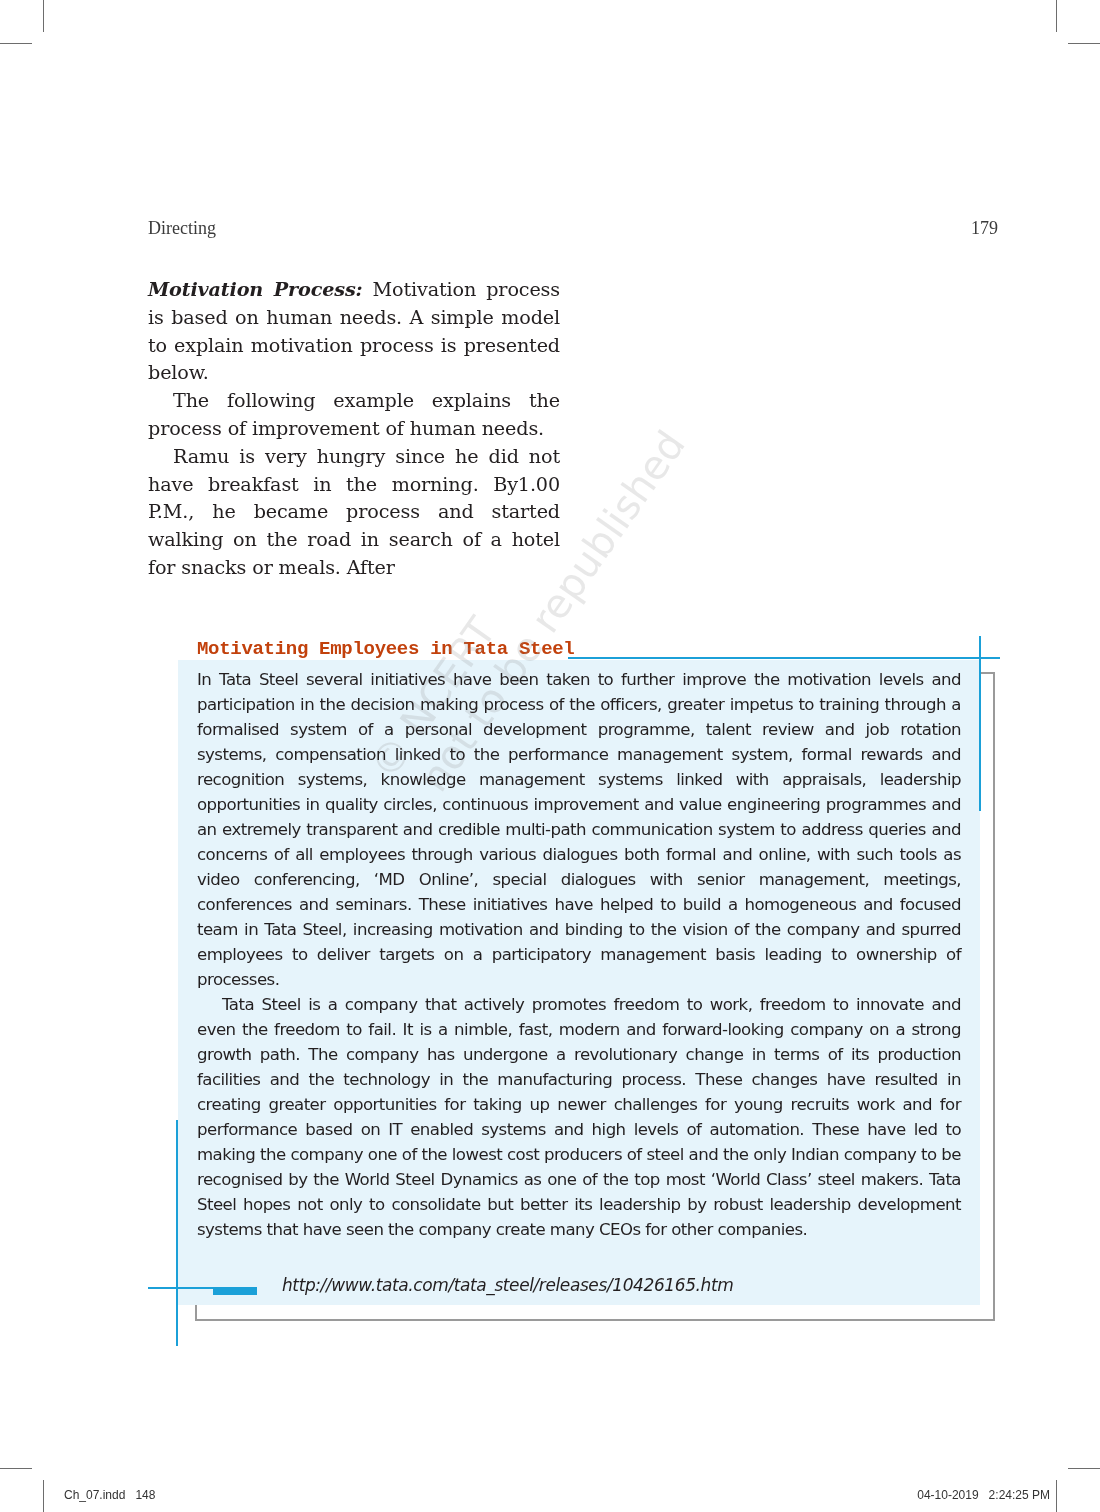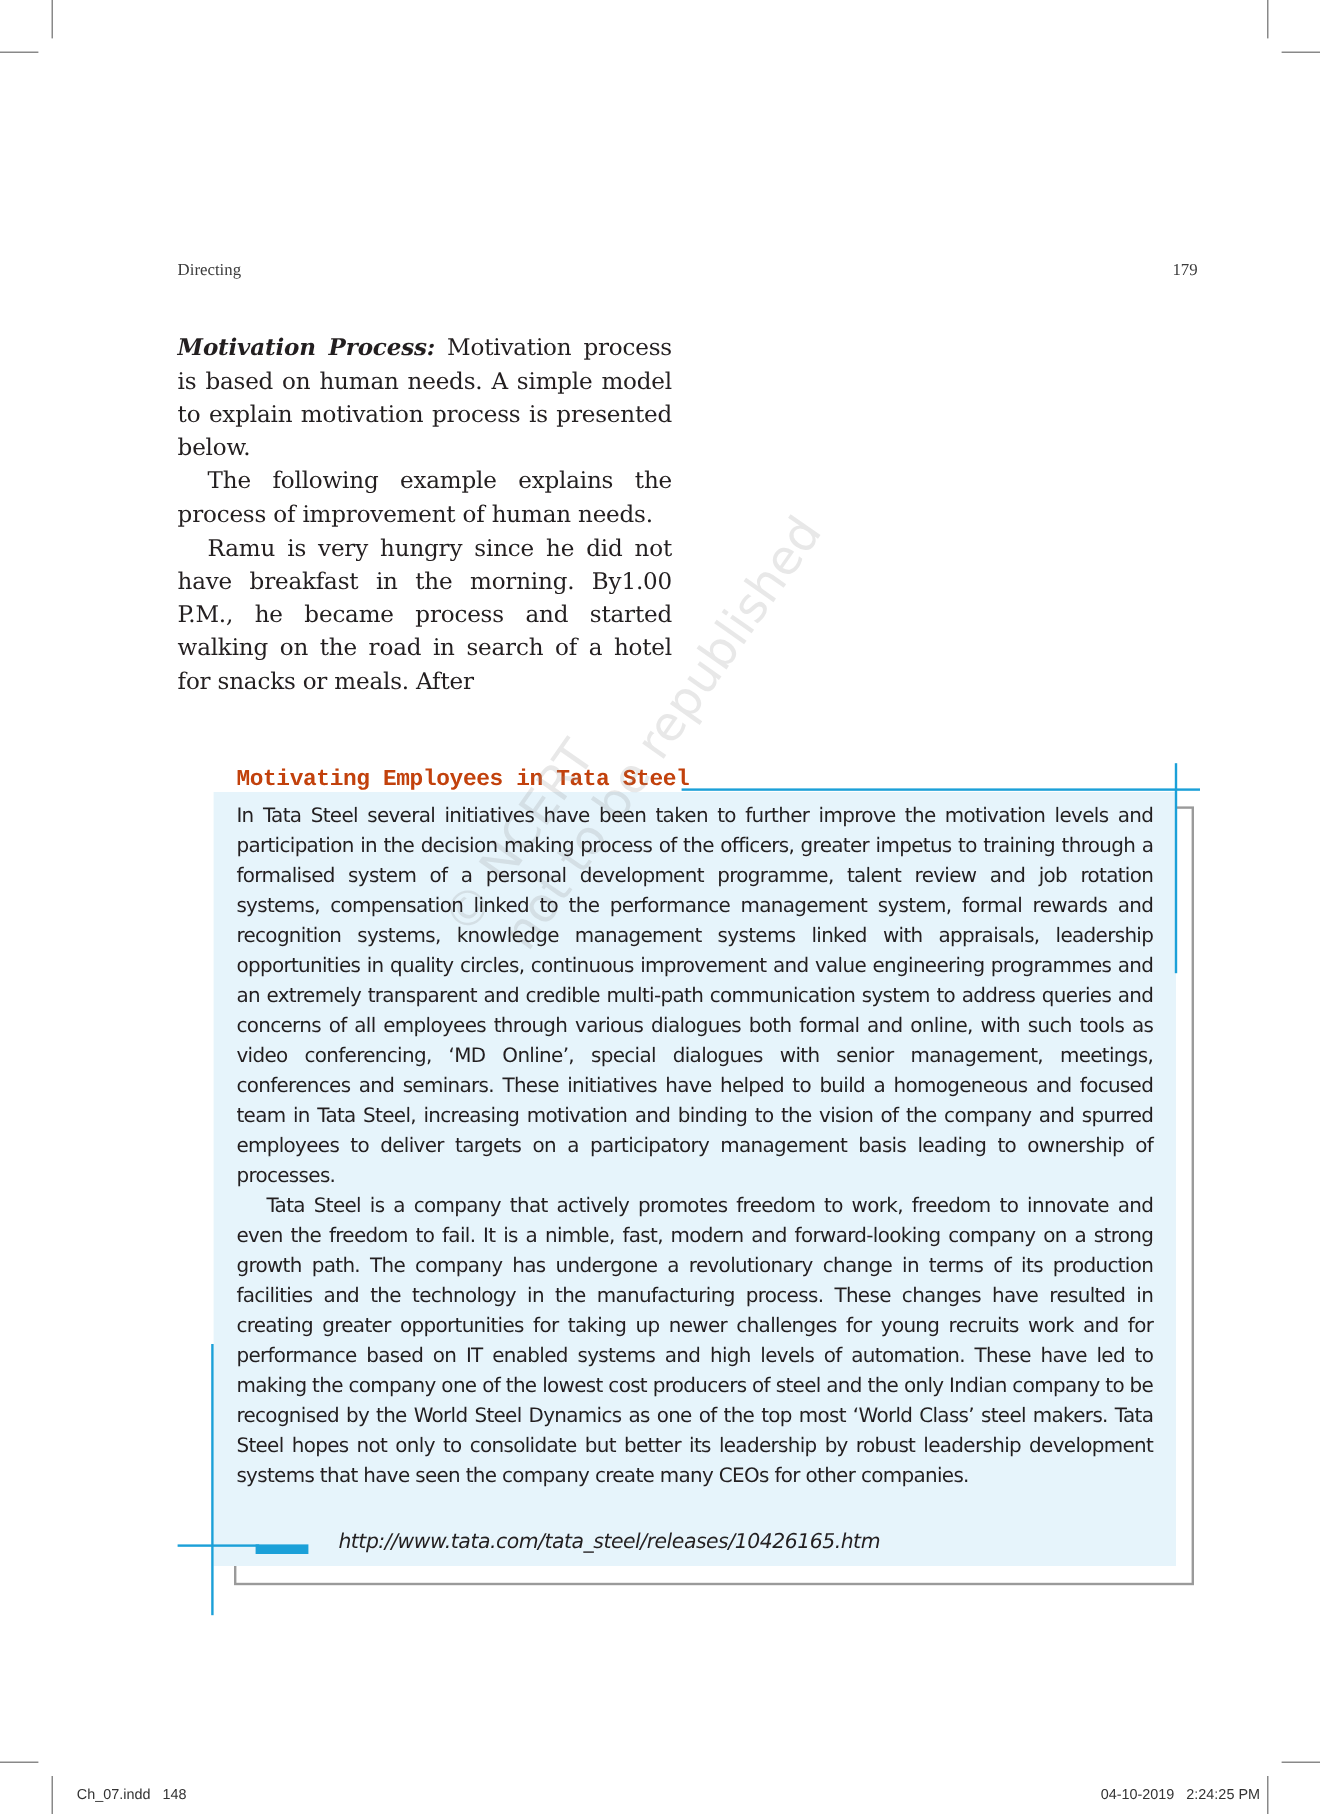--- a/index.html
+++ b/index.html
@@ -9,21 +9,21 @@
     font-family: "DejaVu Serif", "Liberation Serif", serif;
   }
 
   
   .crop-v { position: absolute; width: 1px; background: #6d6d6d; }
   .crop-h { position: absolute; height: 1px; background: #6d6d6d; }
 
   
   .running-head {
     position: absolute; top: 218px; left: 148px; width: 850px;
-    font-family: "Liberation Serif", serif; font-size: 14px; color: #3b3b3b;
+    font-family: "Liberation Serif", serif; font-size: 18px; color: #3b3b3b;
     display: flex; justify-content: space-between;
   }
 
   
   .col {
     position: absolute; top: 276px; width: 412px;
     font-family: "DejaVu Serif", serif; font-size: 19.2px; line-height: 27.8px;
     text-align: justify; color: #231f20; letter-spacing: -0.15px;
   }
   .col p { margin: 0; }

